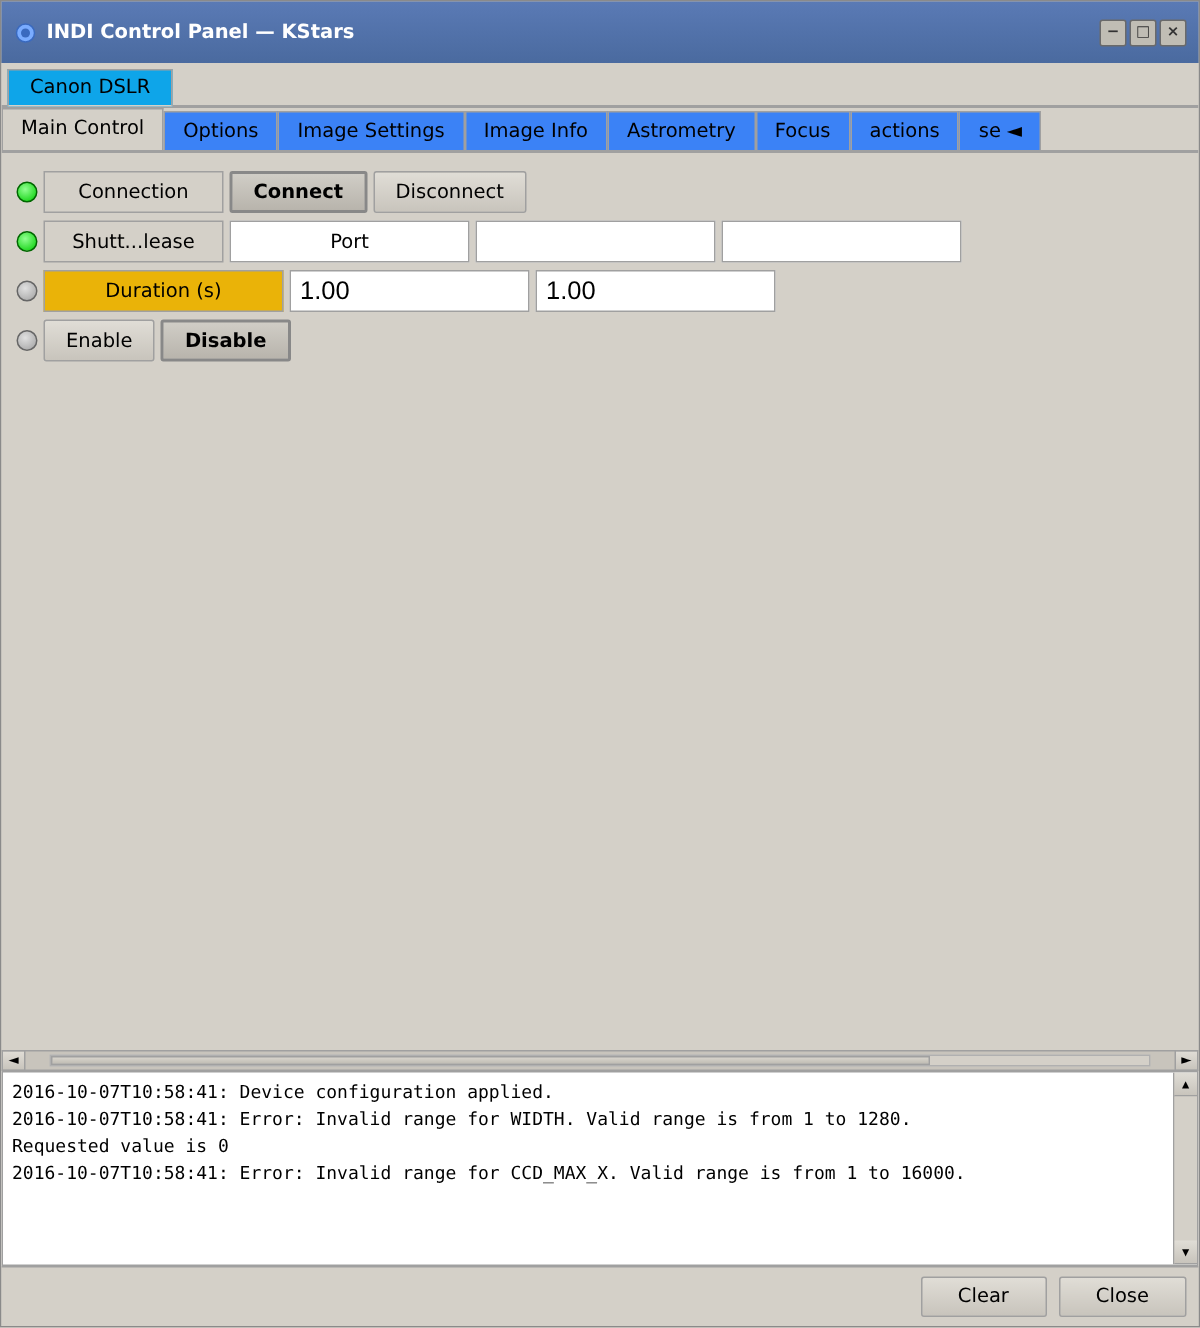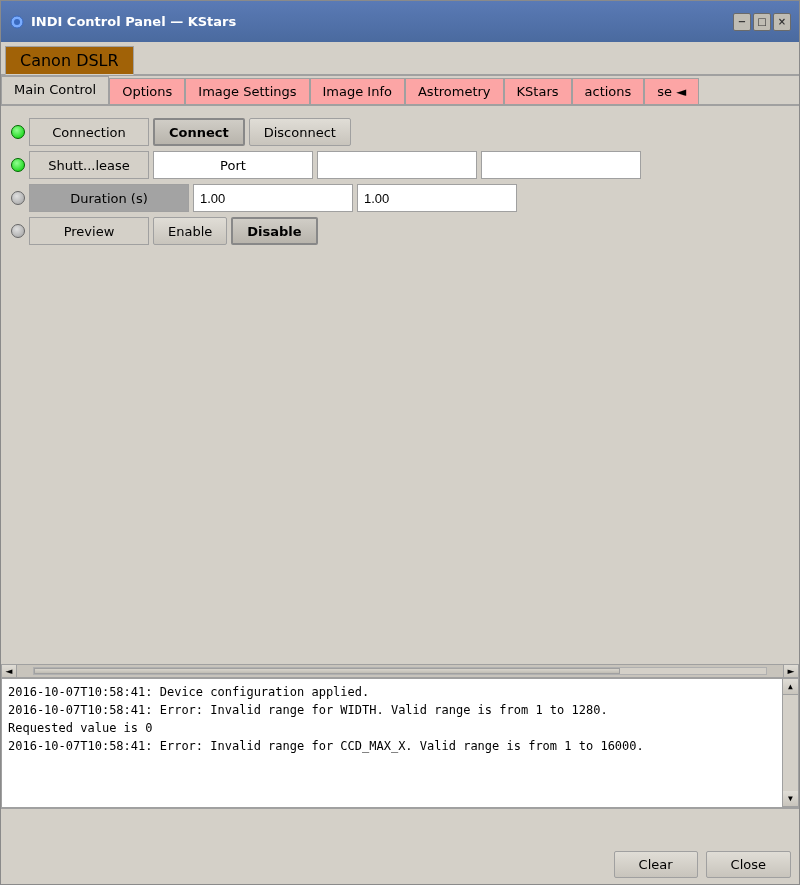--- a/index.html
+++ b/index.html
@@ -76,43 +76,43 @@
     .device-tabbar {
       background: #d4d0c8;
       padding: 4px 4px 0 4px;
       border-bottom: 2px solid #a0a0a0;
       flex-shrink: 0;
     }
 
     .device-tab {
       display: inline-block;
       padding: 4px 14px;
-      background: #a16207;
+      background: #0ea5e9;
       border: 1px solid #a0a0a0;
       border-bottom: 1px solid #d4d0c8;
       cursor: pointer;
-      font-size: 16px;
+      font-size: 13px;
       margin-bottom: -1px;
       position: relative;
       z-index: 1;
     }
 
     
     .main-tabbar {
       background: #d4d0c8;
       display: flex;
       flex-wrap: nowrap;
       border-bottom: 2px solid #a0a0a0;
       flex-shrink: 0;
       overflow: hidden;
     }
 
     .main-tab {
       padding: 5px 12px;
-      background: #fca5a5;
+      background: #3b82f6;
       border: 1px solid #a0a0a0;
       border-bottom: none;
       cursor: pointer;
       font-size: 13px;
       white-space: nowrap;
       flex-shrink: 0;
     }
 
     .main-tab.active {
       background: #d4d0c8;
@@ -201,21 +201,21 @@
       font-weight: bold;
       background: linear-gradient(to bottom, #d0cdc6, #b8b4ac);
       border: 2px solid #888;
     }
 
     .input-field {
       background: white;
       border: 1px solid #a0a0a0;
       padding: 3px 6px;
       height: 28px;
-      font-size: 13px;
+      font-size: 17px;
       width: 120px;
       flex-shrink: 0;
     }
 
     .input-field.wide {
       width: 160px;
     }
 
     .port-label {
       background: white;
@@ -225,21 +225,21 @@
       font-size: 13px;
       text-align: center;
       width: 160px;
       display: flex;
       align-items: center;
       justify-content: center;
       flex-shrink: 0;
     }
 
     .duration-label {
-      background: #a3a3a3;
+      background: #eab308;
       border: 1px solid #a0a0a0;
       padding: 3px 8px;
       height: 28px;
       font-size: 13px;
       text-align: center;
       width: 160px;
       display: flex;
       align-items: center;
       justify-content: center;
       flex-shrink: 0;
@@ -348,21 +348,20 @@
     }
 
     .bottom-btn {
       padding: 5px 24px;
       background: linear-gradient(to bottom, #e0ddd6, #c8c4bc);
       border: 1px solid #a0a0a0;
       border-radius: 2px;
       cursor: pointer;
       font-size: 13px;
       min-width: 80px;
-      margin-top: 36px;
     }
   </style>
 </head>
 <body>
 
 <div class="window">
 
   <div class="titlebar">
     <svg class="titlebar-icon" viewBox="0 0 16 16">
       <circle cx="8" cy="8" r="6" fill="#7aacff" stroke="#3a6abf" stroke-width="1"></circle>
@@ -381,21 +380,21 @@
     <div class="device-tabbar">
       <div class="device-tab">Canon DSLR</div>
     </div>
 
     <div class="main-tabbar">
       <div class="main-tab active">Main Control</div>
       <div class="main-tab">Options</div>
       <div class="main-tab">Image Settings</div>
       <div class="main-tab">Image Info</div>
       <div class="main-tab">Astrometry</div>
-      <div class="main-tab">KStars</div>
+      <div class="main-tab">Focus</div>
       <div class="main-tab">actions</div>
       <div class="main-tab">se ◄</div>
     </div>
 
     <div class="tab-content">
       <div class="control-area">
 
         <div class="control-row">
           <div class="indicator green"></div>
           <div class="label-box">Connection</div>
@@ -413,21 +412,20 @@
 
         <div class="control-row">
           <div class="indicator gray"></div>
           <div class="duration-label">Duration (s)</div>
           <input class="input-field wide" type="text" value="1.00" style="">
           <input class="input-field wide" type="text" value="1.00" style="">
         </div>
 
         <div class="control-row">
           <div class="indicator gray"></div>
-          <div class="label-box">Preview</div>
           <div class="btn">Enable</div>
           <div class="btn active-btn">Disable</div>
         </div>
 
       </div>
     </div>
 
     <div class="scroll-area">
       <div class="scroll-btn">◄</div>
       <div class="scroll-track">

